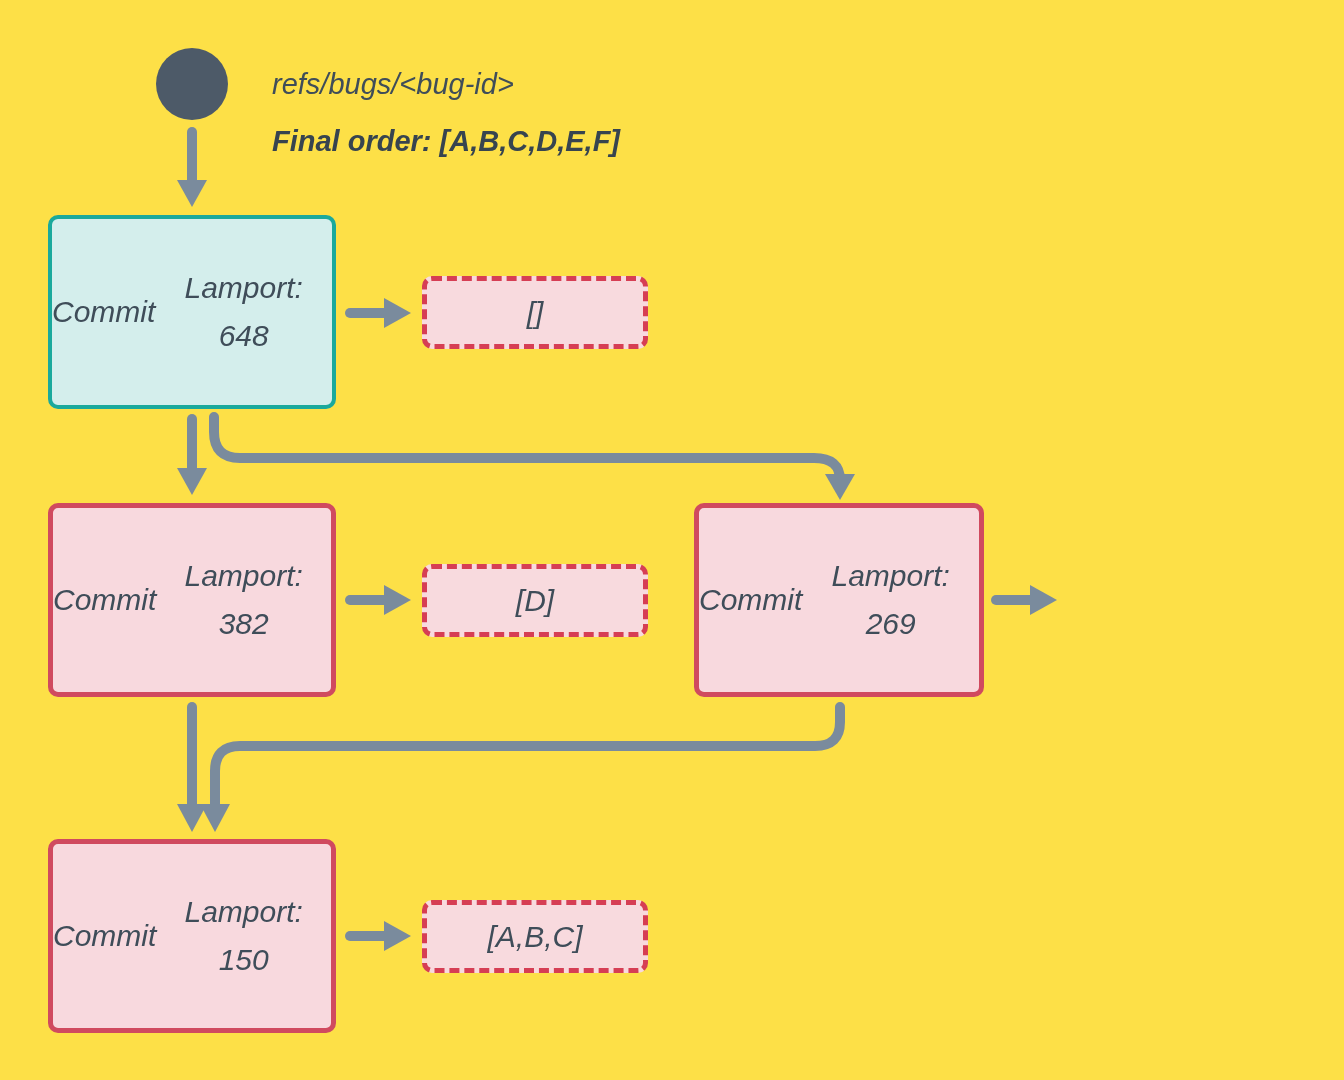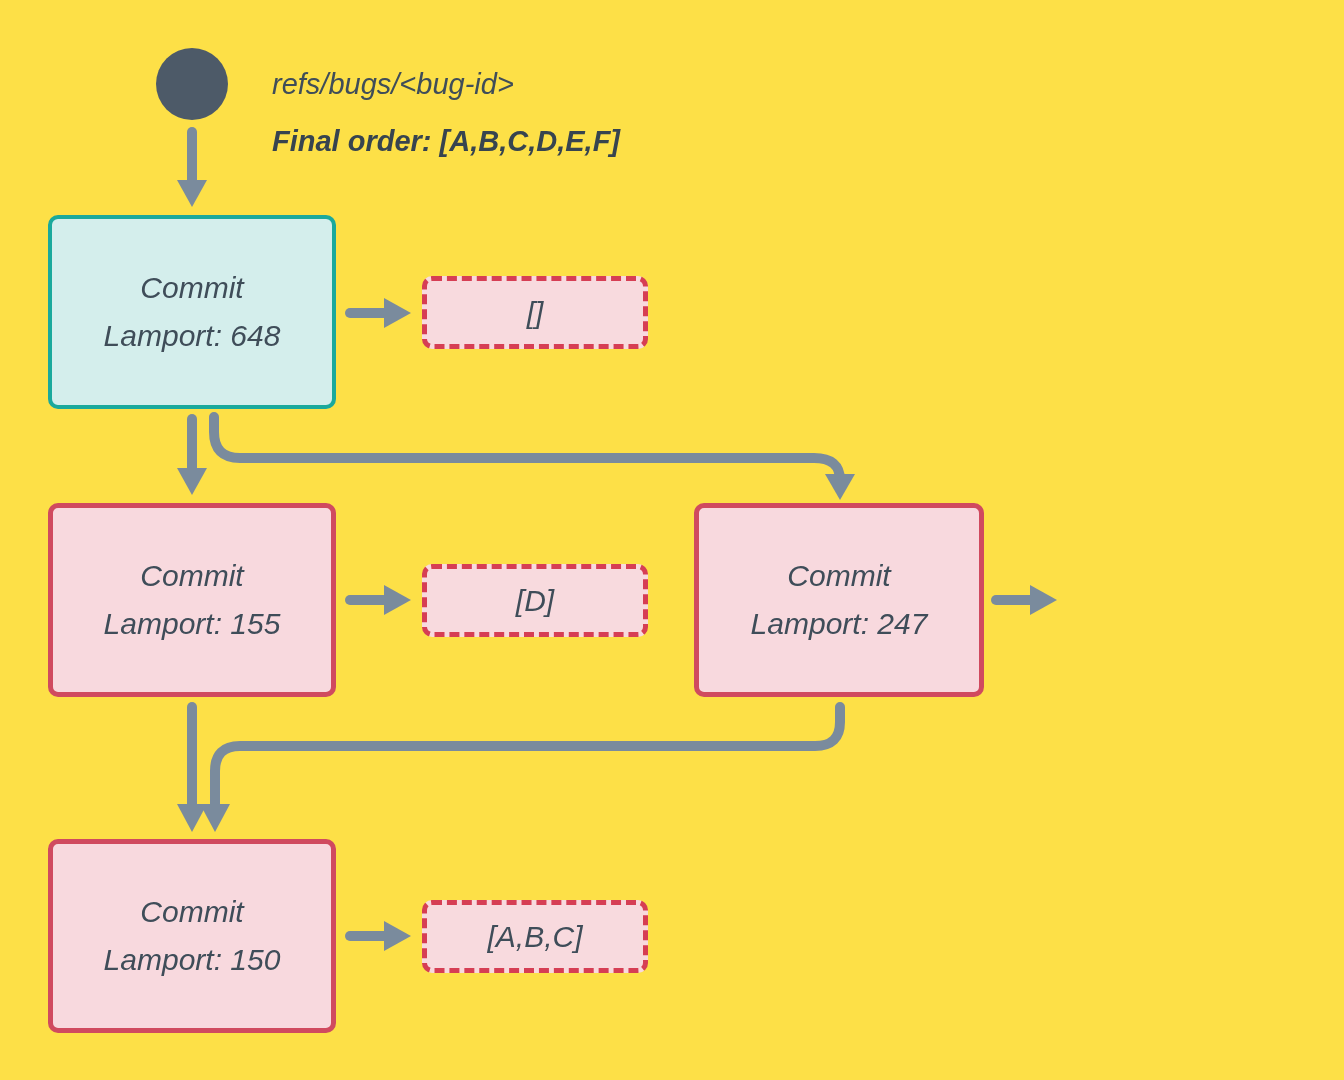--- a/index.html
+++ b/index.html
@@ -44,21 +44,21 @@
     font-weight: bold;
     color: #37444f;
     white-space: nowrap;
   }
   .commit-box {
     position: absolute;
     width: 288px; height: 194px;
     box-sizing: border-box;
     border-radius: 10px;
     display: flex;
-    flex-direction: column;
+    flex-direction: row;
     align-items: center;
     justify-content: center;
     font-size: 30px;
     line-height: 48px;
     text-align: center;
   }
   .commit-box.head {
     background: #d4eeec;
     border: 4px solid #1aa99c;
   }
@@ -127,29 +127,29 @@
   <div class="commit-box head pos-864">
     <div>Commit</div>
     <div>Lamport: 648</div>
   </div>
   <div class="ops-box pos-ops-864">
     <span>[]</span>
   </div>
 
   <div class="commit-box regular pos-246">
     <div>Commit</div>
-    <div>Lamport: 155</div>
+    <div>Lamport: 382</div>
   </div>
   <div class="ops-box pos-ops-246">
     <span>[D]</span>
   </div>
 
   <div class="commit-box regular pos-537">
     <div>Commit</div>
-    <div>Lamport: 247</div>
+    <div>Lamport: 269</div>
   </div>
 
   <div class="commit-box regular pos-127">
     <div>Commit</div>
     <div>Lamport: 150</div>
   </div>
   <div class="ops-box pos-ops-127">
     <span>[A,B,C]</span>
   </div>
 

